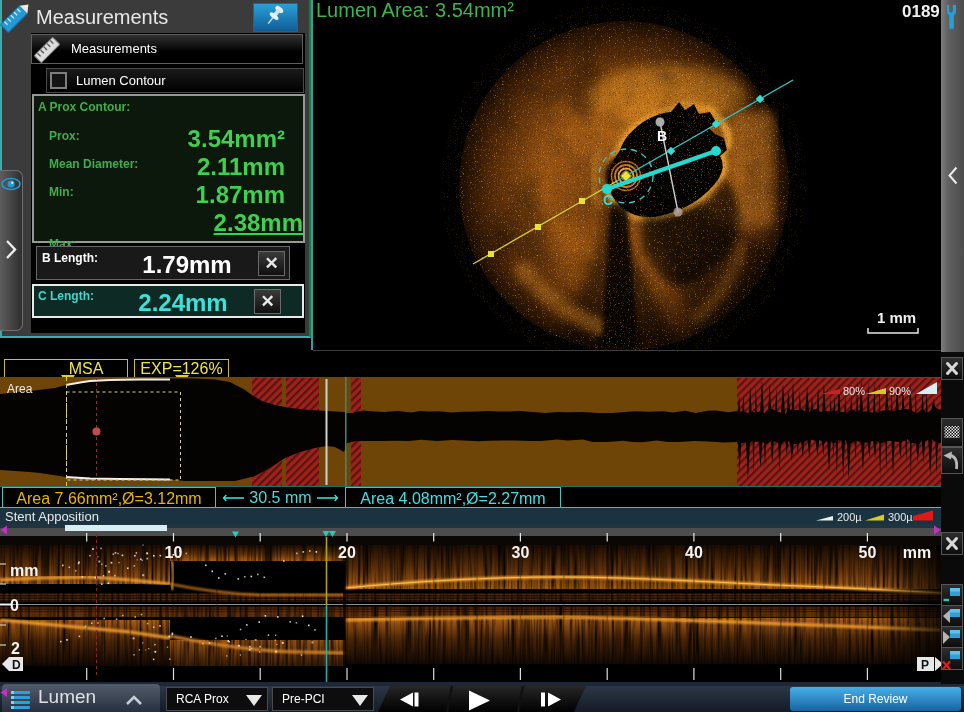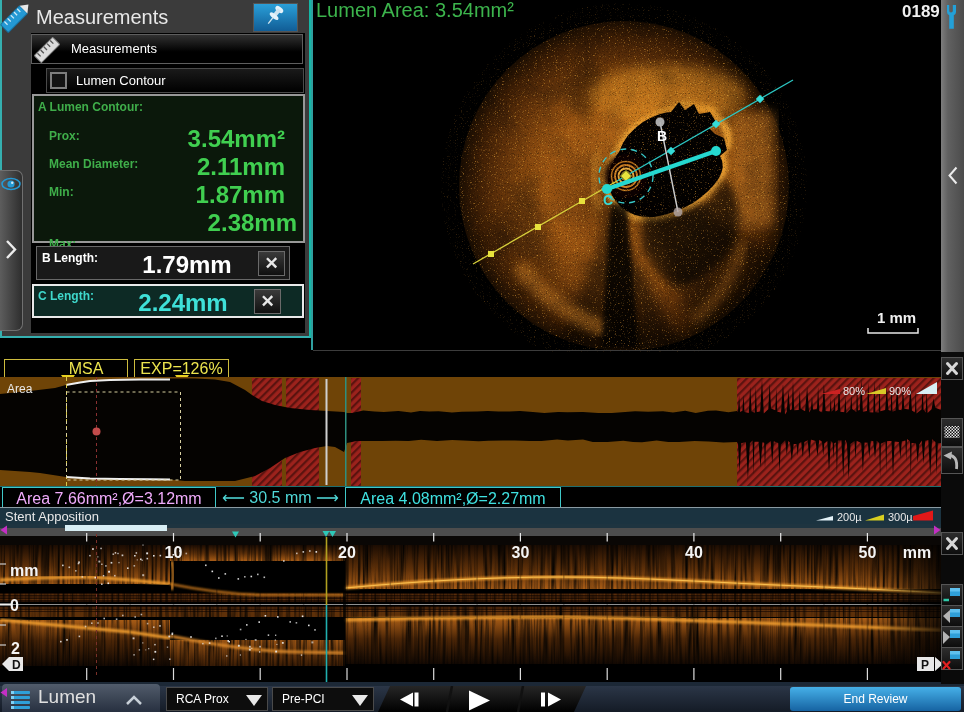--- a/index.html
+++ b/index.html
@@ -144,46 +144,46 @@
 <div class="abs" style="left:311px; top:0; width:2px; height:350px; background:#2f9f9f;"></div>
 <div class="abs" style="left:313px; top:350px; width:628px; height:1px; background:#3c3c3c;"></div>
 
 <div class="abs" style="left:941px; top:0; width:23px; height:352px; background:linear-gradient(to right,#7d7d7d,#616161 30%,#4b4b4b);">
 <svg width="23" height="352">
   <path d="M6,5 v7 q0,2.5 2.2,3.2 l0,13.5 h4.6 l0,-13.5 q2.2,-0.7 2.2,-3.2 v-7 h-3.2 v6 q0,1.4 -1.8,1.4 q-1.8,0 -1.8,-1.4 v-6 z" fill="#23a0d8"></path>
   <polyline points="15.5,167.5 8.5,175.5 15.5,183.5" fill="none" stroke="#ececec" stroke-width="2"></polyline>
 </svg>
 </div>
 
-<div class="abs" id="measPanel" style="left:0; top:0; width:311px; height:338px; background:#3b3b3b; border-right:2px solid #14b8a6; border-bottom:2px solid #35b0b0;">
+<div class="abs" id="measPanel" style="left:0; top:0; width:311px; height:338px; background:#3b3b3b; border-right:2px solid #15803d; border-bottom:2px solid #35b0b0;">
   <div class="abs" style="left:0; top:0; width:2px; height:338px; background:#35b0b0;"></div>
   <div class="abs" style="left:31px; top:33px; width:274px; height:300px; background:#000;"></div>
   <div class="abs" style="left:36px; top:6px; font-size:20px; color:#e8e8e8;">Measurements</div>
 
   <div class="abs" style="left:253px; top:3px; width:45px; height:29px; background:linear-gradient(#2a9fd8,#115d96); border:1px solid #555;"></div>
 
   <div class="abs" style="left:31px; top:34px; width:272px; height:30px; background:linear-gradient(#313131,#000 60%); border:1px solid #5e5e5e;">
     <span class="abs" style="left:39px; top:6px; font-size:13px; color:#fff;">Measurements</span>
   </div>
 
   <div class="abs" style="left:46px; top:68px; width:258px; height:25px; background:linear-gradient(#1a1a1a,#000); border:1px solid #4a4a4a;">
     <span class="abs" style="left:3px; top:3px; width:17px; height:17px; background:#141414; border:2px solid #7e7e7e;"></span>
     <span class="abs" style="left:29px; top:4px; font-size:13px; color:#fff;">Lumen Contour</span>
   </div>
 
   <div class="abs" style="left:32px; top:94px; width:273px; height:149px; background:#0b180b; border:2px solid #989898; color:#3fae4a; font-weight:bold;">
-    <span class="abs" style="left:4px; top:4px; font-size:12px;">A Lumen Contour:</span>
+    <span class="abs" style="left:4px; top:4px; font-size:12px;">A Prox Contour:</span>
     <span class="abs" style="left:15px; top:33px; font-size:12px;">Prox:</span>
     <span class="abs" style="left:15px; top:61px; font-size:12px;">Mean Diameter:</span>
     <span class="abs" style="left:15px; top:89px; font-size:12px;text-align:right;">Min:</span>
     <span class="abs" style="left:15px; top:117px; font-size:12px;margin-top:24px;">Max:</span>
     <span class="abs" style="right:18px; top:29px; font-size:24px; color:#40cf50;">3.54mm²</span>
     <span class="abs" style="right:18px; top:57px; font-size:24px; color:#40cf50;">2.11mm</span>
     <span class="abs" style="right:18px; top:85px; font-size:24px; color:#40cf50;">1.87mm</span>
-    <span class="abs" style="right:6px; top:113px; font-size:24px; color:#40cf50;">2.38mm</span>
+    <span class="abs" style="right:0; top:113px; font-size:24px; color:#40cf50;text-decoration:underline;">2.38mm</span>
   </div>
 
   <div class="abs" style="left:36px; top:246px; width:254px; height:34px; background:#191919; border:1px solid #686868;">
     <span class="abs" style="left:5px; top:4px; font-size:12px; font-weight:bold; color:#fff;">B Length:</span>
     <span class="abs" style="left:75px; top:4px; width:150px; text-align:center; font-size:24px; font-weight:bold; color:#fff;">1.79mm</span>
     <span class="abs xbtn" style="left:221px; top:4px;">✕</span>
   </div>
 
   <div class="abs" style="left:32px; top:284px; width:272px; height:34px; background:#0d2a25; border:2px solid #e9e9e9;">
     <span class="abs" style="left:4px; top:3px; font-size:12px; font-weight:bold; color:#3fd8cc;">C Length:</span>
@@ -270,21 +270,21 @@
 <polygon points="821,17 840,12 840,17" fill="#cc2222"></polygon>
 <text x="843" y="18" font-size="11" fill="#e8e8e8" font-family="Liberation Sans, sans-serif">80%</text>
 <polygon points="866,17 886,11 886,17" fill="#d8c828"></polygon>
 <text x="889" y="18" font-size="11" fill="#e8e8e8" font-family="Liberation Sans, sans-serif">90%</text>
 <polygon points="916,17 937,5 937,17" fill="#d8eef5"></polygon>
 </svg>
 </div>
 
 <div class="abs" style="left:0; top:486px; width:941px; height:1px; background:#1f6f6f;"></div>
 <div class="abs" style="left:0; top:487px; width:941px; height:21px; background:#000;">
-  <span class="abs" style="left:2px; top:0; width:214px; height:22px; border:1px solid #3fc8c8; color:#f0abfc; font-size:16px; line-height:21px; text-align:center;">Area 7.66mm²,Ø=3.12mm</span>
+  <span class="abs" style="left:2px; top:0; width:214px; height:22px; border:1px solid #3fc8c8; color:#eab308; font-size:16px; line-height:21px; text-align:center;">Area 7.66mm²,Ø=3.12mm</span>
   <span class="abs" style="left:216px; top:0; width:129px; color:#4fd8d8; font-size:16px; line-height:21px; text-align:center;">⟵ 30.5 mm ⟶</span>
   <span class="abs" style="left:345px; top:0; width:216px; height:22px; border:1px solid #3fc8c8; color:#3fe0e0; font-size:16px; line-height:21px; text-align:center;">Area 4.08mm²,Ø=2.27mm</span>
 </div>
 
 <div class="abs" style="left:0; top:507px; width:941px; height:17px; background:#1b3340; border-top:1px solid #8a9aa2;">
   <span class="abs" style="left:5px; top:1px; font-size:13px; color:#e8e8e8;">Stent Apposition</span>
   <svg class="abs" width="130" height="15" style="left:811px;top:0;">
     <polygon points="5,12.5 22,8 22,12.5" fill="#e4f2f8"></polygon>
     <text x="26" y="12.5" font-size="11" fill="#e8e8e8" font-family="Liberation Sans, sans-serif">200µ</text>
     <polygon points="54,12.5 73,6.5 73,12.5" fill="#d8ce20"></polygon>

